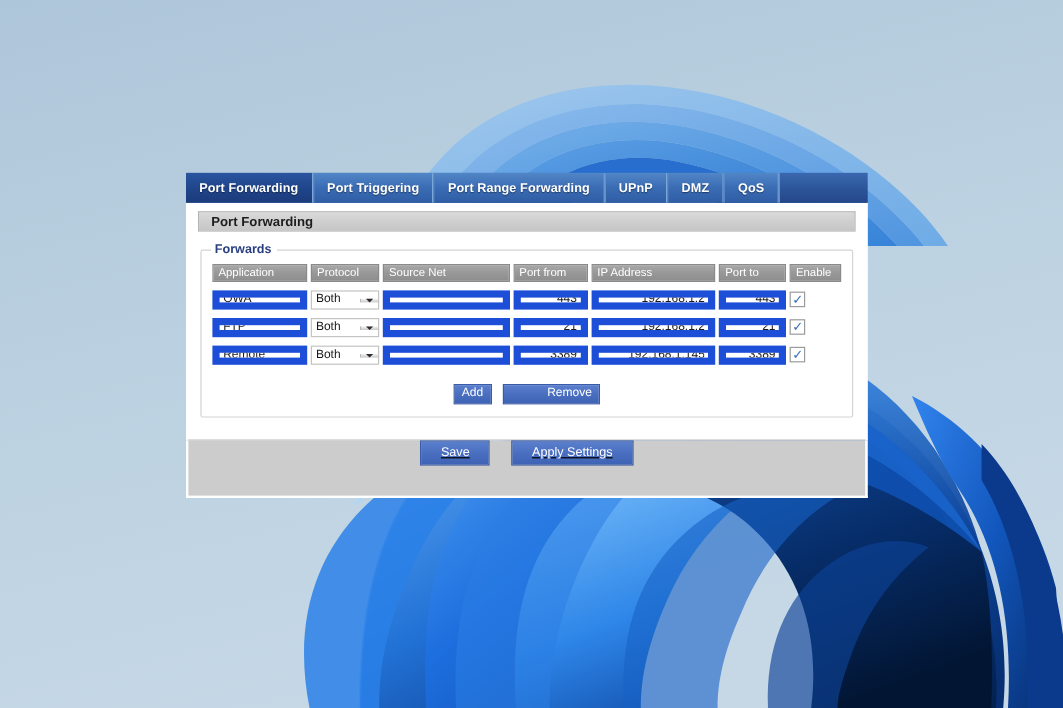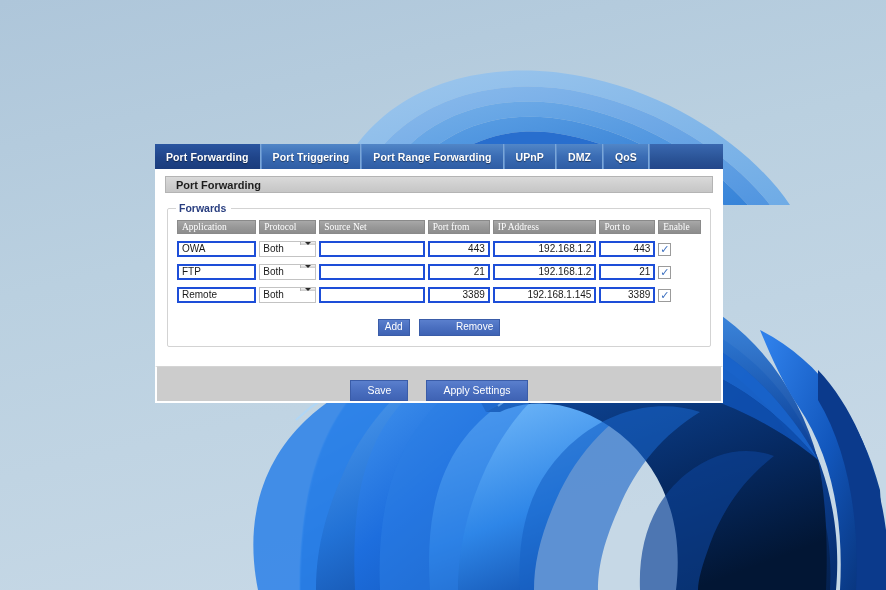--- a/index.html
+++ b/index.html
@@ -124,43 +124,42 @@
     color: #ffffff;
     font-size: 9.5px;
     font-weight: normal;
     text-align: left;
     padding: 1px 4px;
     height: 13px;
     border: 1px solid #8a8a8a;
     box-sizing: border-box;
     white-space: nowrap;
     overflow: hidden;
-    font-family: Liberation Serif, serif;
   }
   #forwards-table td {
     padding: 0;
     vertical-align: middle;
   }
   .cell-input {
     width: 100%;
     height: 16px;
     box-sizing: border-box;
-    border: 2px solid #1d4ed8;
+    border: 6px solid #1d4ed8;
     background: #ffffff;
     font-family: "Liberation Sans", sans-serif;
     font-size: 10px;
     color: #1a1a1a;
     padding: 0 3px;
     outline: none;
   }
   .cell-input.right { text-align: right; }
 
   .select-wrap {
     display: inline-flex;
-    align-items: flex-start;
+    align-items: center;
     border: 1px solid #c3c3c3;
     background: #ffffff;
     height: 16px;
     box-sizing: border-box;
     width: 100%;
     cursor: pointer;
   }
   .select-value {
     flex: 1 1 auto;
     font-size: 10px;
@@ -227,26 +226,27 @@
   }
   .btn.small { padding: 1px 6px 2px 6px; font-size: 10px; }
   #row-actions .btn + .btn { margin-left: 5px; padding-left: 36px; }
 
   
   #footer {
     background: #cccccc;
     border-left: 2px solid #ffffff;
     border-right: 2px solid #ffffff;
     border-bottom: 2px solid #ffffff;
-    height: 36px;
+    height: 48px;
     display: flex;
-    align-items: flex-end;
+    align-items: flex-start;
     justify-content: center;
     gap: 18px;
     box-sizing: border-box;
+    text-decoration: underline;
   }
   #footer .btn {
     padding: 3px 16px 4px 16px;
     font-size: 10.5px;
   }
 </style>
 </head>
 <body>
 
 <svg id="wallpaper" viewBox="0 0 886 590" preserveAspectRatio="none">

